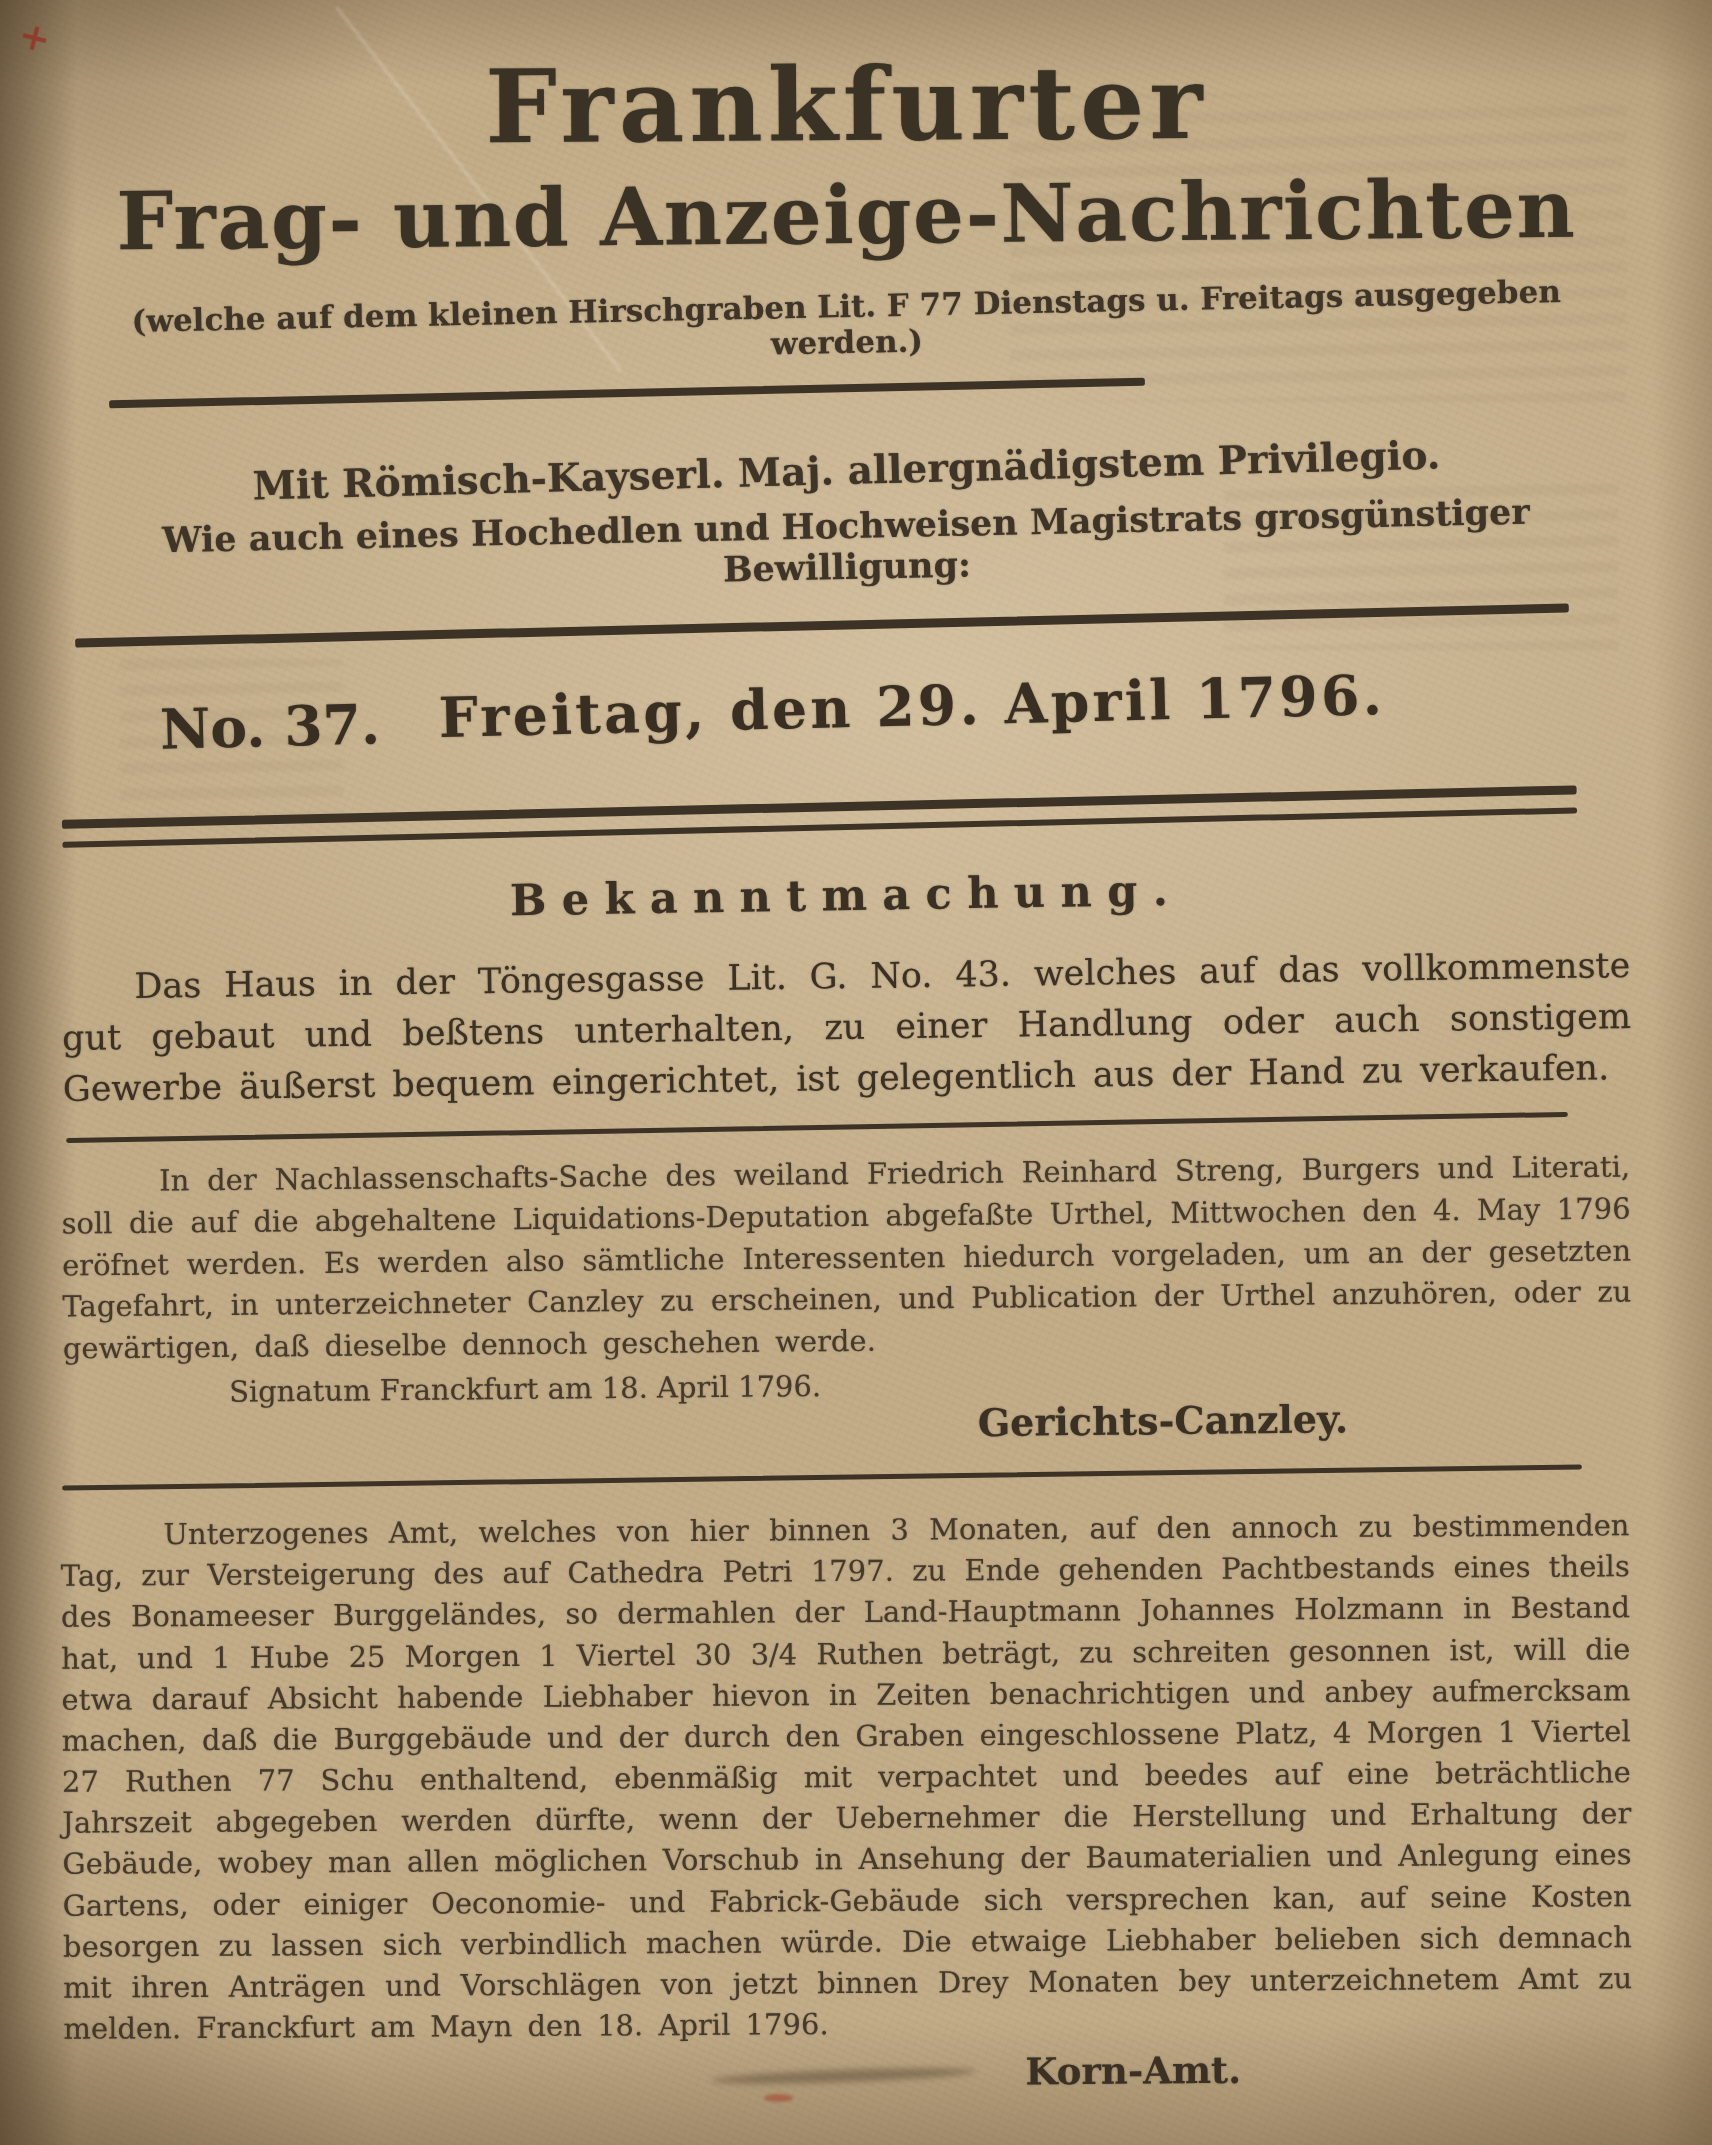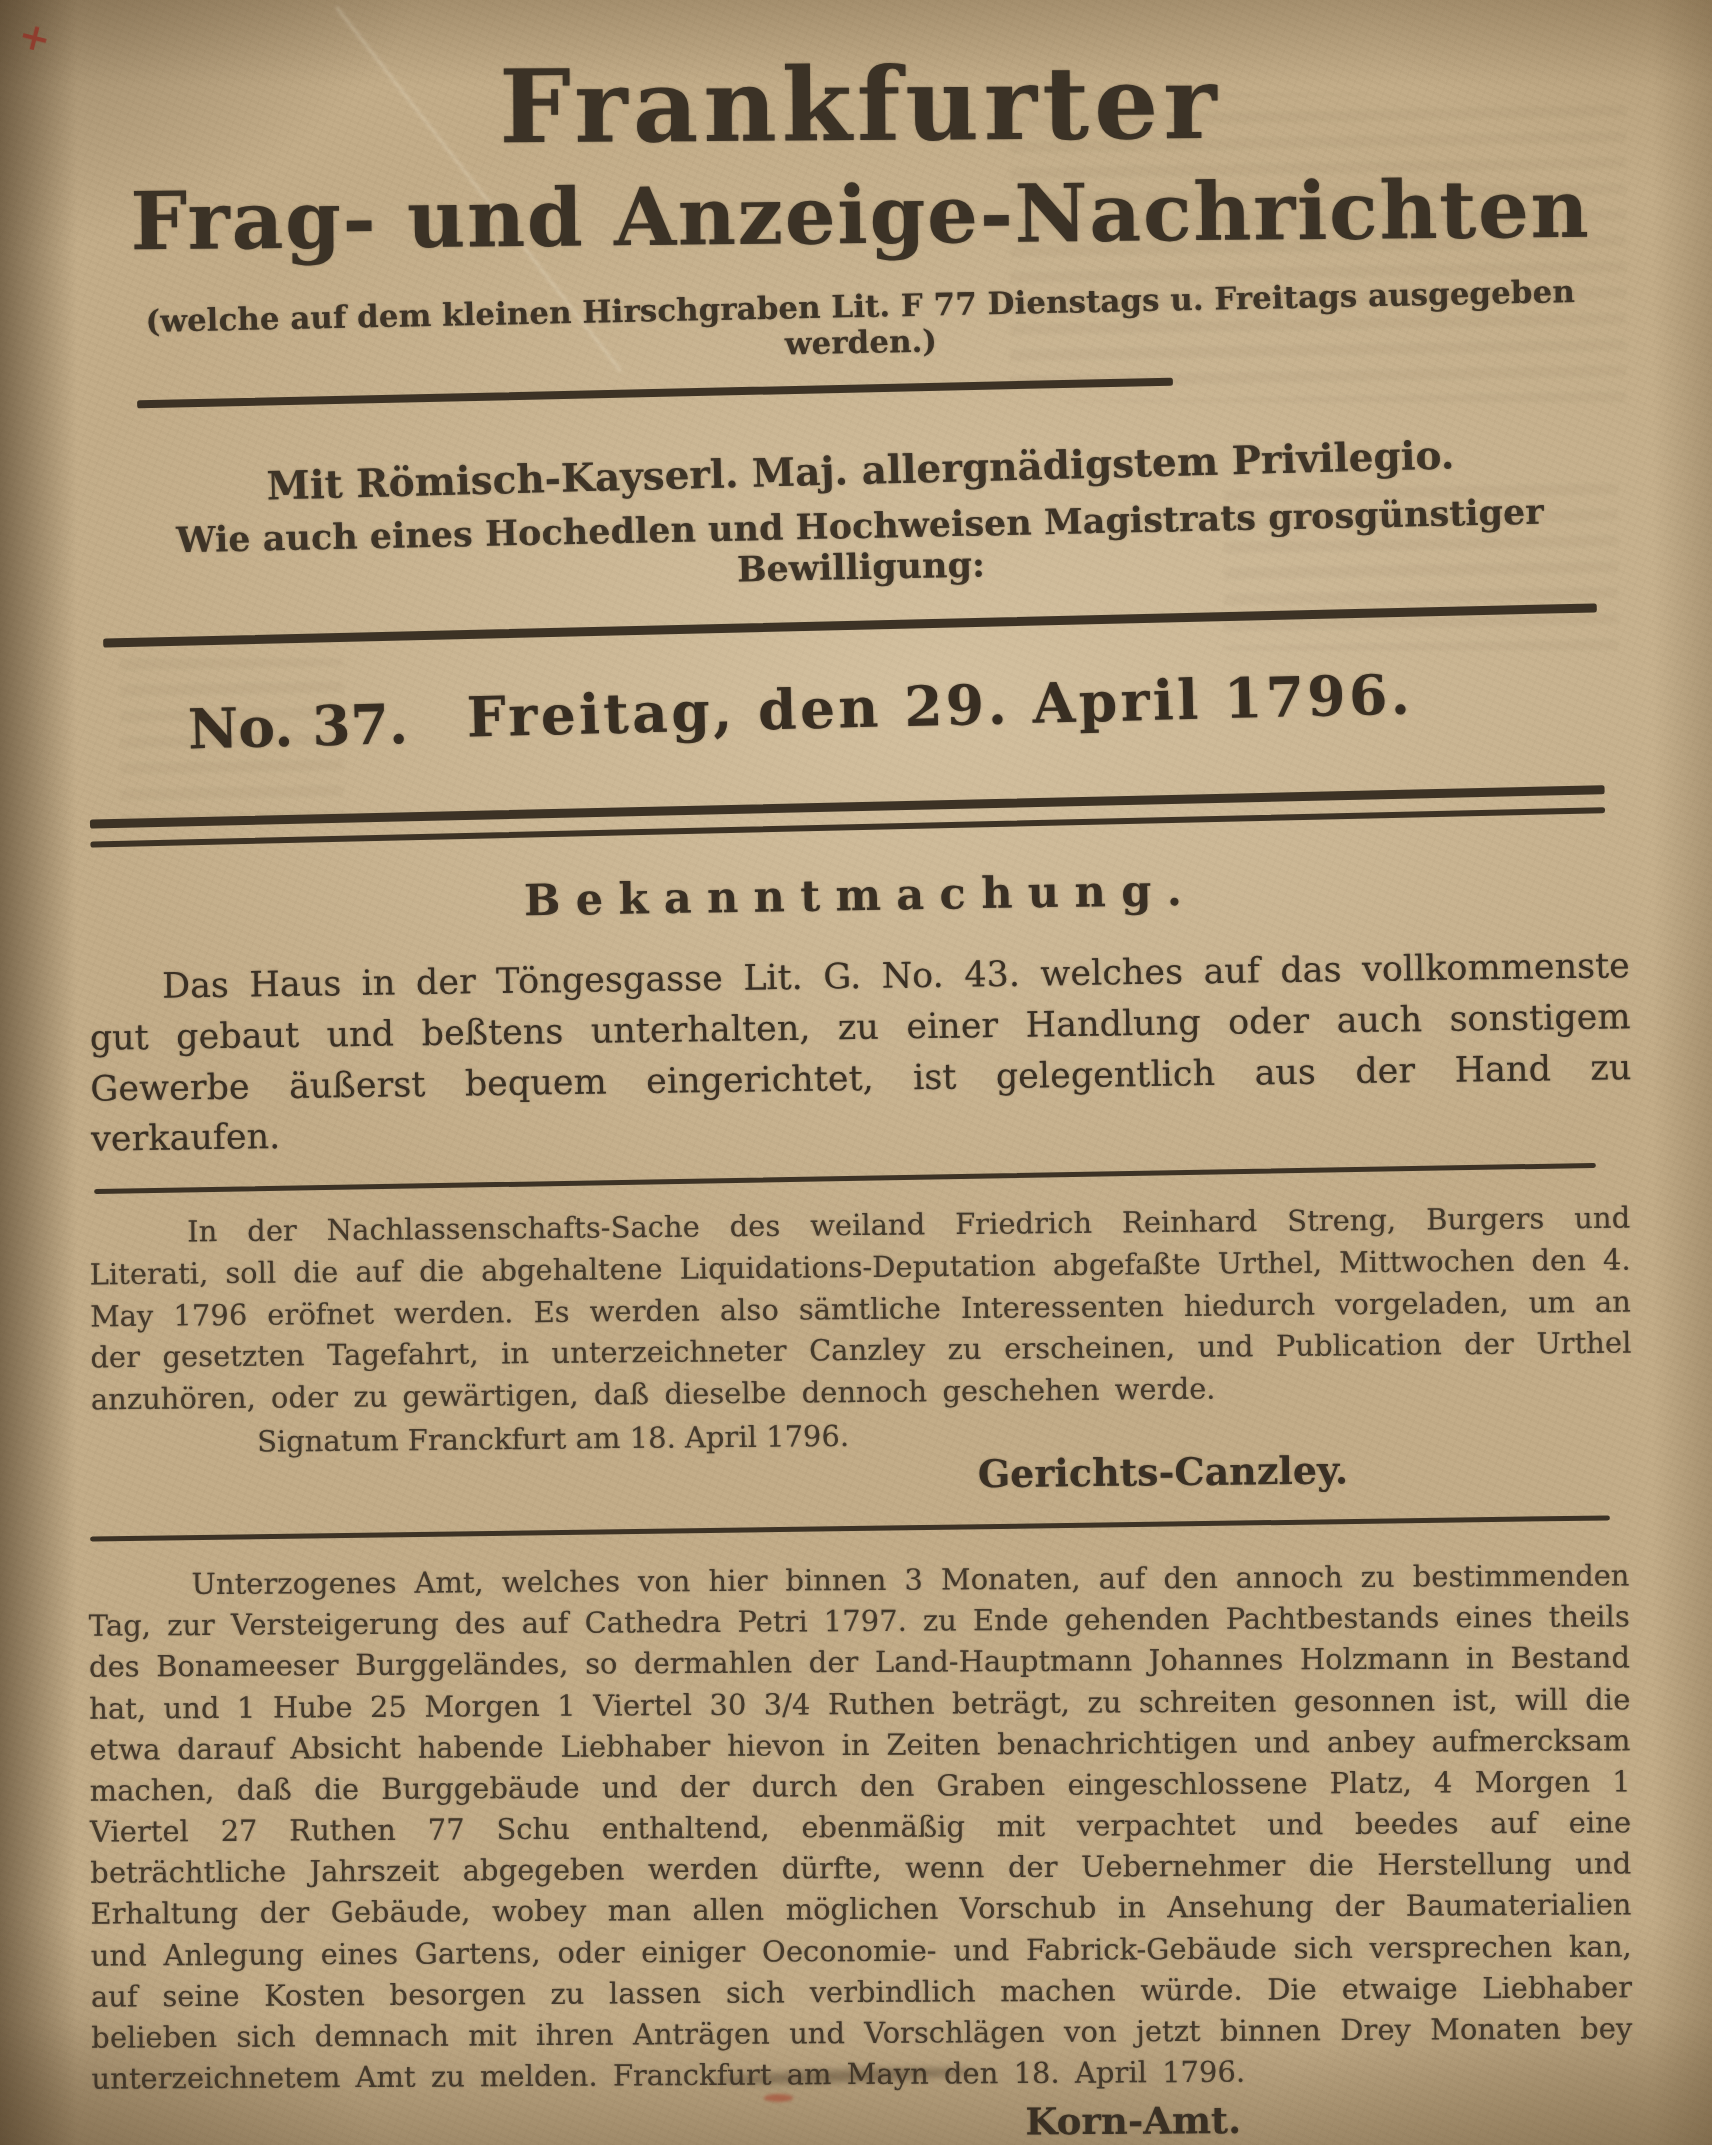--- a/index.html
+++ b/index.html
@@ -18,21 +18,21 @@
       linear-gradient(-90deg, rgba(95,75,48,0.28), rgba(95,75,48,0.0) 3.5%),
       linear-gradient(180deg, rgba(95,75,48,0.30), rgba(95,75,48,0.0) 4%),
       linear-gradient(0deg, rgba(95,75,48,0.35), rgba(95,75,48,0.0) 6%),
       repeating-linear-gradient(23deg, rgba(120,100,70,0.05) 0 2.6px, rgba(0,0,0,0) 2.6px 6.8px),
       repeating-linear-gradient(113deg, rgba(140,120,88,0.05) 0 1.7px, rgba(0,0,0,0) 1.7px 7.7px);
     font-family:"DejaVu Serif","Liberation Serif",serif;
     color:#352b1f;
   }
   .content{
     position:relative;
-    padding:50px 81px 0 90px;
+    padding:50px 81px 0 62px;
   }
   .ink{ text-shadow:0 0 1.7px rgba(56,44,30,0.55); }
   .faded{ opacity:.92; }
 
   .title1{
     text-align:center;font-weight:bold;font-size:101px;line-height:1.08;
     transform:rotate(-0.35deg);letter-spacing:5.1px;color:#3b3226;
   }
   .title2{
     text-align:center;font-weight:bold;font-size:80px;line-height:1.1;

